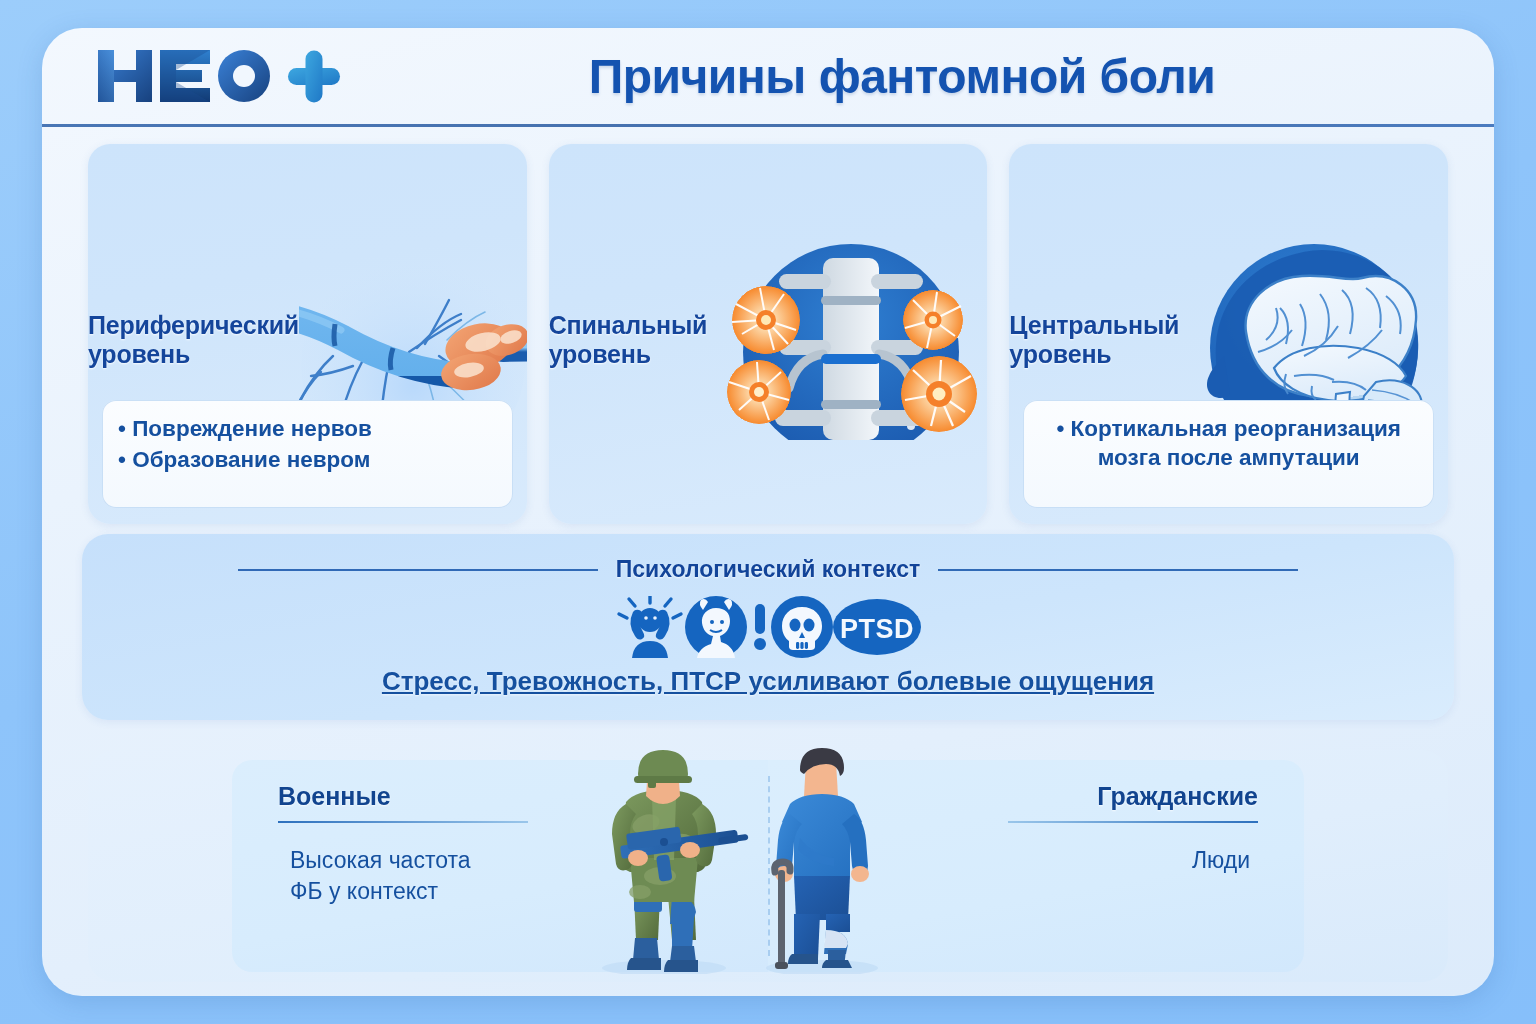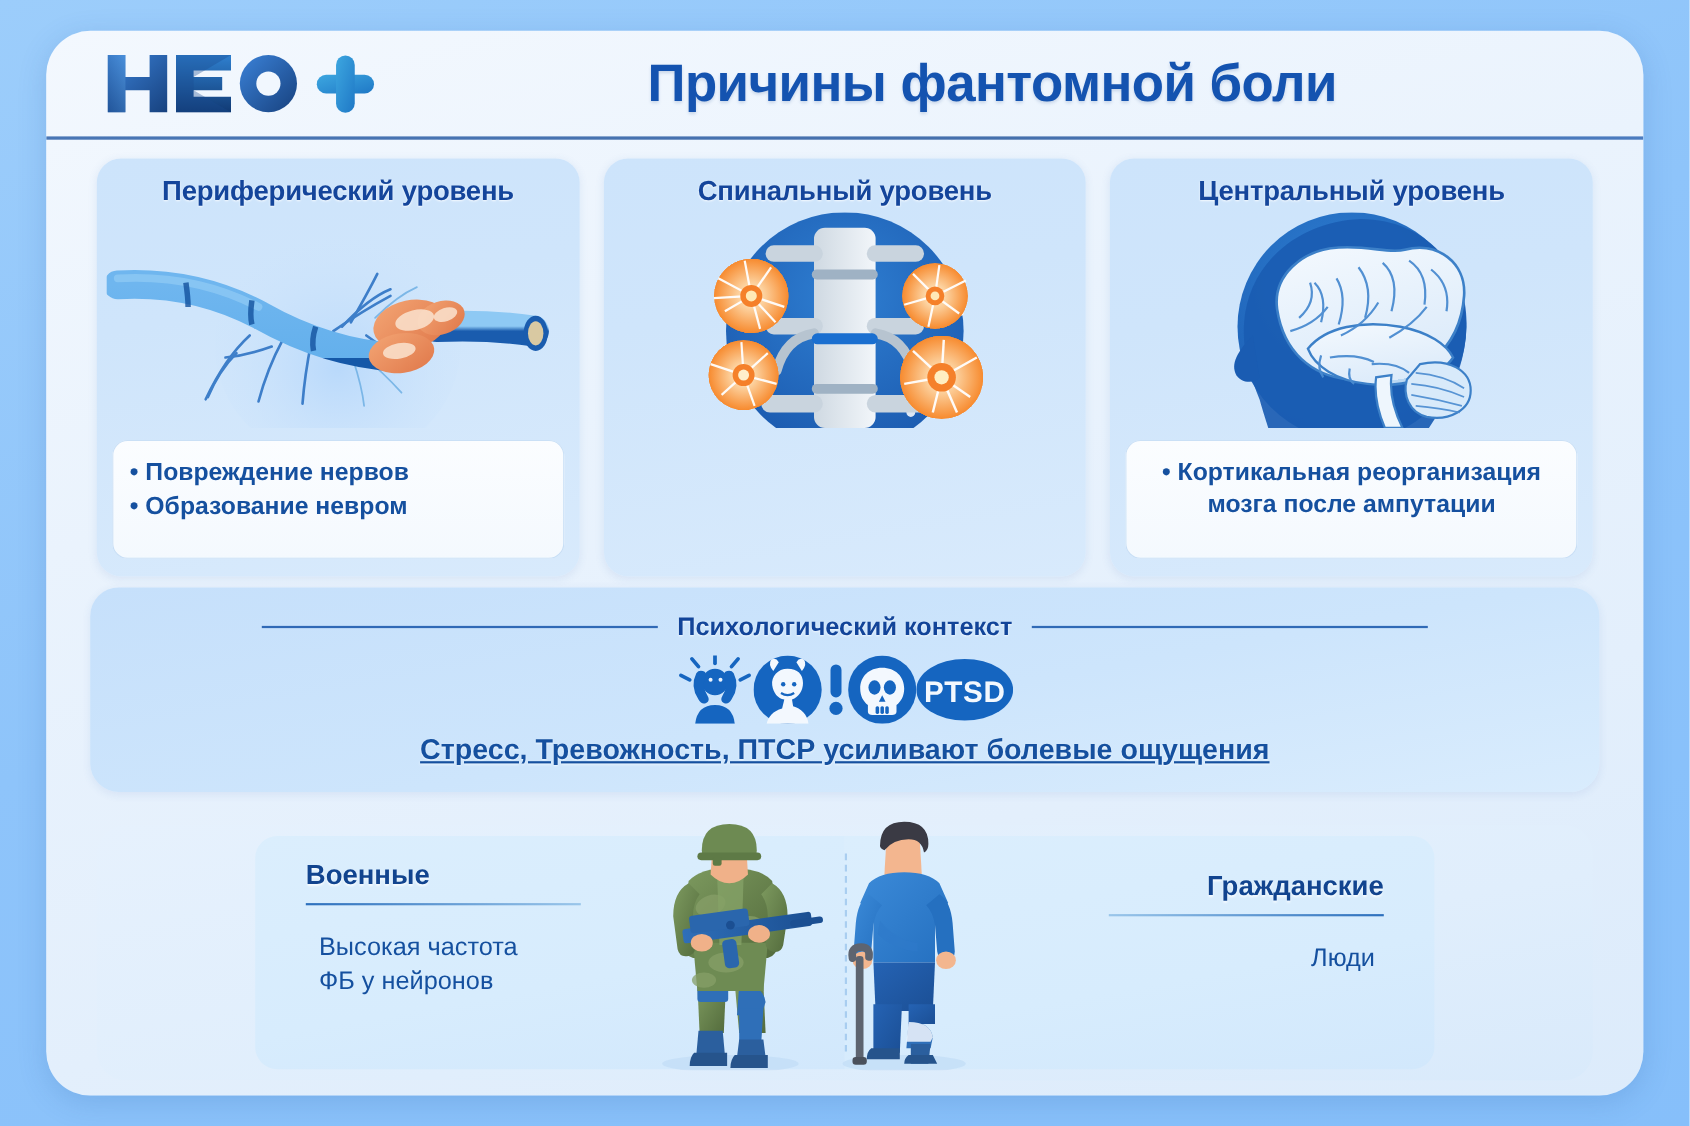--- a/index.html
+++ b/index.html
@@ -41,21 +41,21 @@
 
   
   .cards{
     position:absolute;left:46px;top:116px;width:1360px;height:380px;
     display:flex;gap:22px;
   }
   .card{
     flex:1;border-radius:22px;position:relative;
     background:linear-gradient(170deg,#cde4fb 0%,#cfe5fb 35%,#d8eafc 100%);
     box-shadow:0 2px 8px rgba(55,105,175,.10);
-    display:flex;flex-direction:column;align-items:center;
+    display:flex;flex-direction:row;align-items:center;
     padding-top:16px;
   }
   .card-title{
     font-size:25px;font-weight:bold;color:#14459b;
     text-shadow:0 1px 2px rgba(255,255,255,.85);
     letter-spacing:-.2px;margin-bottom:4px;
   }
   .card-art{
     width:100%;height:196px;position:relative;overflow:hidden;
   }
@@ -120,21 +120,21 @@
     border-left:2px dashed rgba(130,180,230,.55);
   }
   .gcol{
     flex:1;position:relative;
     background:linear-gradient(170deg,#dbeefd 0%,#d7ecfd 60%,#d2e8fc 100%);
   }
   .gcol.left{border-radius:20px 0 0 20px;}
   .gcol.right{border-radius:0 20px 20px 0;}
   .gtext{position:absolute;top:22px;width:250px;}
   .gcol.left .gtext{left:46px;text-align:left;}
-  .gcol.right .gtext{right:46px;text-align:right;margin-top:10px;}
+  .gcol.right .gtext{right:46px;text-align:right;}
   .gtitle{
     font-size:25px;font-weight:bold;color:#11448f;
     text-shadow:0 1px 2px rgba(255,255,255,.8);
   }
   .gline{
     margin:10px 0 0 0;height:2px;width:100%;
     background:linear-gradient(90deg,#2d70bd,#9ac6ea);
   }
   .gcol.right .gline{background:linear-gradient(270deg,#2d70bd,#9ac6ea);}
   .gdesc{
@@ -536,21 +536,21 @@
 
     <div class="groups">
       <div class="groups-inner">
 
         <div class="gcol left">
           <div class="gtext">
             <div class="gtitle">Военные</div>
             <div class="gline"></div>
             <div class="gdesc">
               <div>Высокая частота</div>
-              <div>ФБ у нейронов</div>
+              <div>ФБ у контекст</div>
             </div>
           </div>
           <div class="gfigure">
             <svg width="190" height="228" viewBox="0 0 190 228">
               <defs>
                 <linearGradient id="camoG" x1="0" y1="0" x2="1" y2="1">
                   <stop offset="0" stop-color="#7d9a5f"></stop>
                     <stop offset="1" stop-color="#536b3c"></stop>
                 </linearGradient>
                 <linearGradient id="gunG" x1="0" y1="0" x2="1" y2="0">

